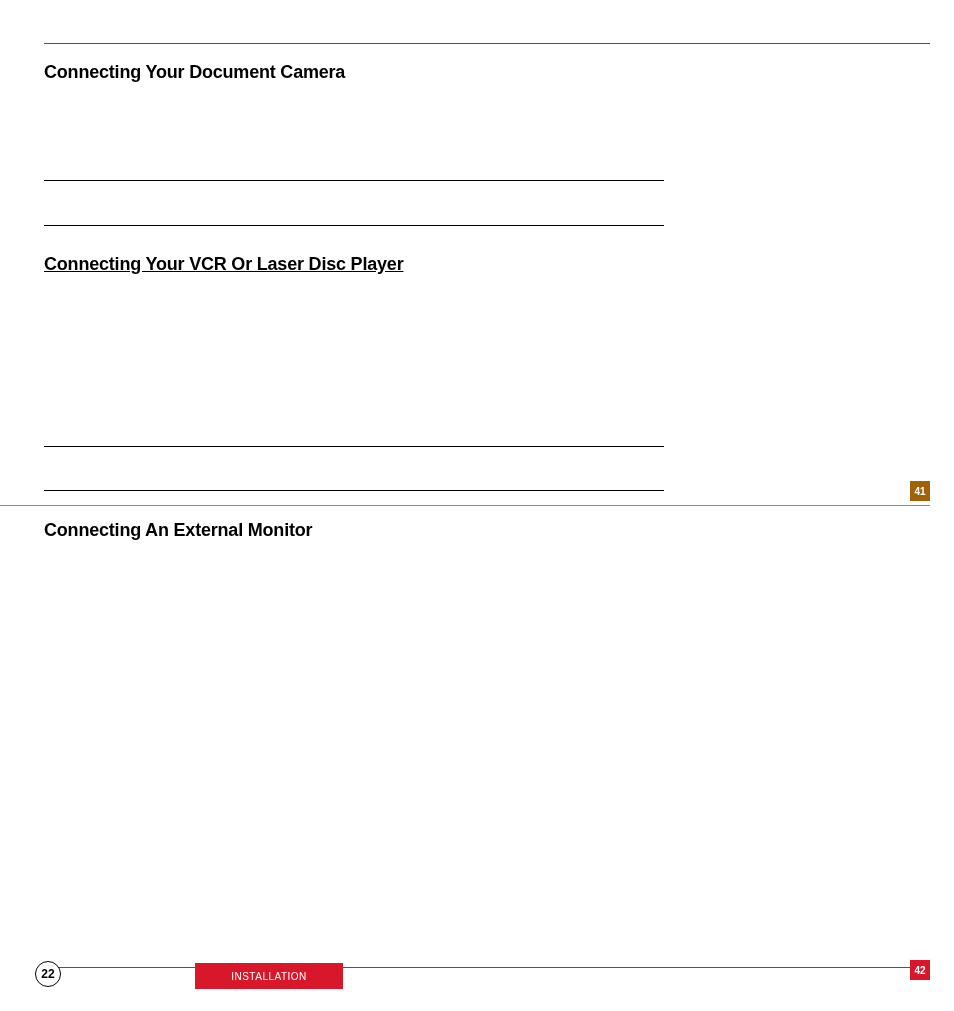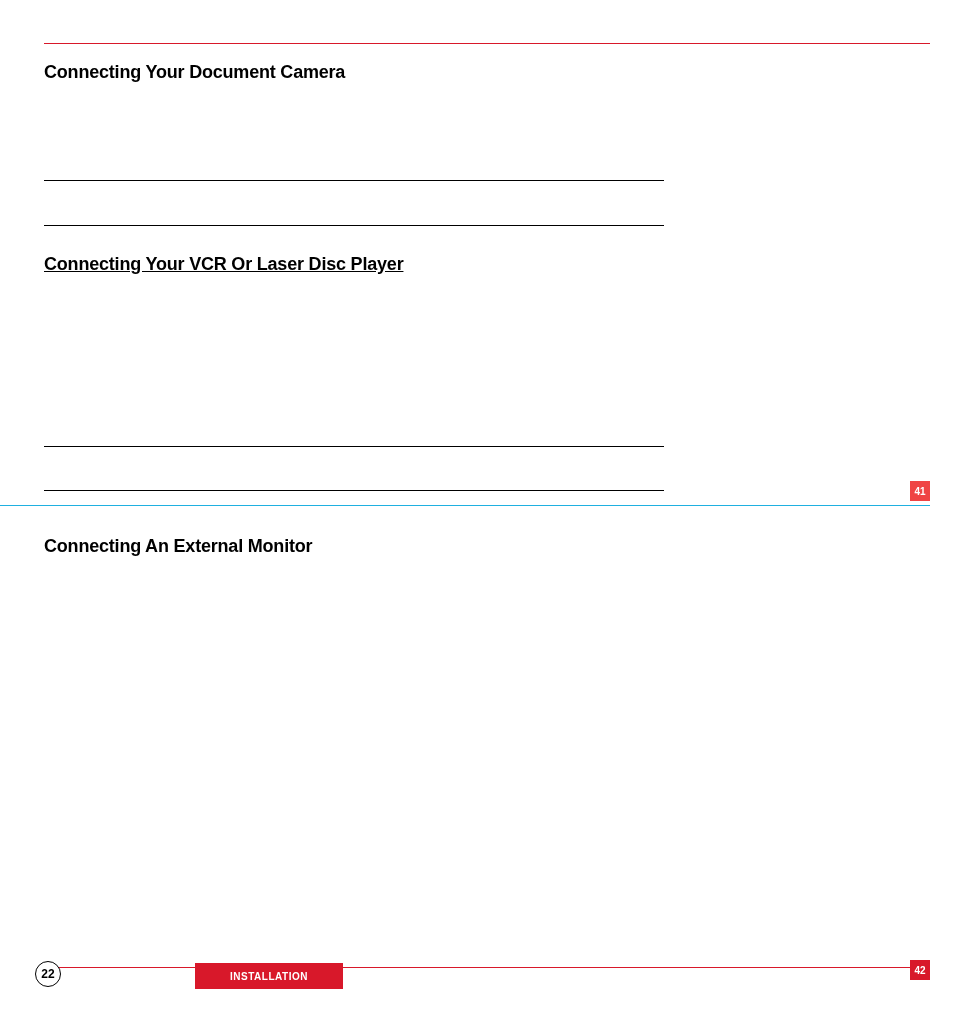--- a/index.html
+++ b/index.html
@@ -27,21 +27,21 @@
   .heading {
     position: absolute;
     left: 44px;
     font-weight: 700;
     font-size: 18px;
     color: #000;
     letter-spacing: -0.2px;
   }
   .h1 { top: 62px; }
   .h2 { top: 254px; text-decoration: underline; }
-  .h3 { top: 536px; }
+  .h3 { top: 520px; }
   .thin-rule {
     position: absolute;
     left: 44px;
     width: 620px;
     height: 0;
     border-top: 1px solid #000;
   }
   .r1 { top: 180px; }
   .r2 { top: 225px; }
   .r3 { top: 446px; }
@@ -53,21 +53,21 @@
     width: 930px;
     height: 0;
     border-top: 1px solid #1fb0e0;
   }
   .side-badge-41 {
     position: absolute;
     top: 481px;
     right: 24px;
     width: 20px;
     height: 20px;
-    background: #ef4444;
+    background: #a16207;
     color: #fff;
     font-size: 10px;
     font-weight: 700;
     display: flex;
     align-items: center;
     justify-content: center;
   }
   .bottom-rule {
     position: absolute;
     bottom: 43px;
@@ -94,21 +94,21 @@
   }
   .footer-tab {
     position: absolute;
     bottom: 22px;
     left: 195px;
     width: 148px;
     height: 26px;
     background: #d8182a;
     color: #fff;
     font-size: 10px;
-    font-weight: 700;
+    font-weight: 400;
     letter-spacing: 0.5px;
     display: flex;
     align-items: center;
     justify-content: center;
   }
   .side-badge-42 {
     position: absolute;
     bottom: 31px;
     right: 24px;
     width: 20px;

